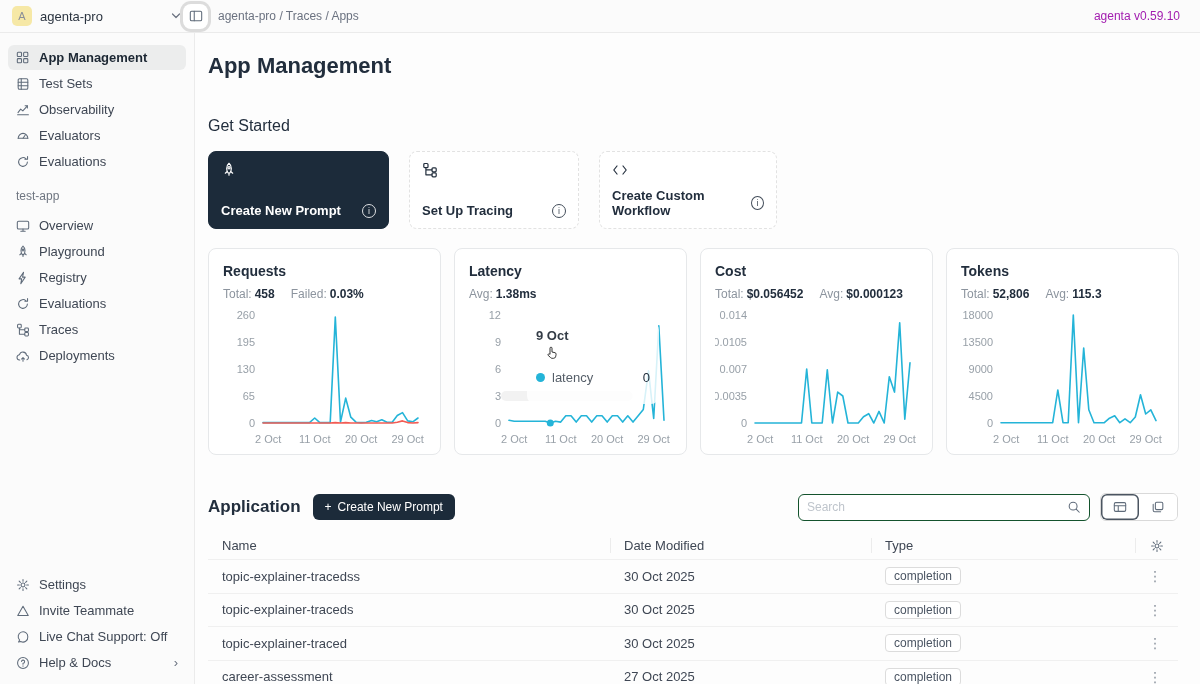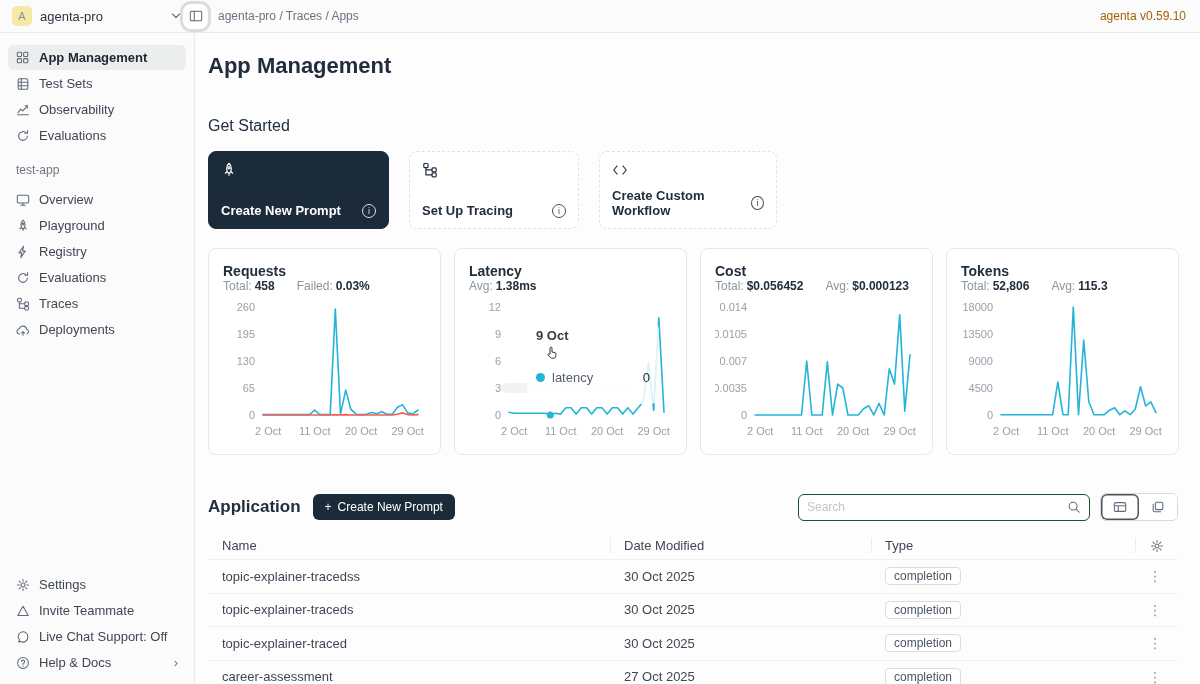--- a/index.html
+++ b/index.html
@@ -9,21 +9,21 @@
   .icon svg { width:14px; height:14px; fill:none; stroke:currentColor; stroke-width:1.2; stroke-linecap:round; stroke-linejoin:round; }
 
   
   .topbar { position:absolute; top:0; left:0; right:0; height:33px; background:#fbfbfb; border-bottom:1px solid #ebebeb; display:flex; align-items:center; z-index:5; }
   .topbar-left { width:195px; flex:0 0 195px; display:flex; align-items:center; padding:0 12px; gap:8px; }
   .ws-avatar { width:20px; height:20px; border-radius:5px; background:#f6e8a6; color:#8a8f98; font-size:11px; display:flex; align-items:center; justify-content:center; }
   .ws-name { font-size:13px; color:#2b3440; }
   .ws-chevron { margin-left:auto; color:#6b7280; }
   .panel-toggle { width:25px; height:25px; border-radius:8px; background:#fff; border:none; box-shadow:0 0 0 3px #dcdcdc; display:flex; align-items:center; justify-content:center; margin:0 10px 0 -12px; cursor:pointer; color:#374151; }
   .breadcrumb { font-size:12px; color:#6b7280; }
-  .version { margin-left:auto; padding-right:14px; font-size:12px; color:#a16207; }
+  .version { margin-left:auto; padding-right:20px; font-size:12px; color:#a21caf; }
 
   
   .sidebar { position:absolute; top:33px; left:0; bottom:0; width:195px; background:#fbfbfb; border-right:1px solid #ebebeb; display:flex; flex-direction:column; padding:12px 8px 8px; }
   .side-item { display:flex; align-items:center; gap:9px; height:25px; padding:0 8px; border-radius:6px; font-size:13px; color:#3f4754; cursor:pointer; margin-bottom:1px; }
   .side-item.active { background:#eceded; color:#1c2733; font-weight:bold; }
   .side-item .chev { margin-left:auto; color:#6b7280; font-size:13px; }
   .side-group-label { font-size:12px; color:#6f7681; padding:14px 8px 10px; }
   .side-footer { margin-top:auto; }
 
   
@@ -40,21 +40,21 @@
   .gs-card-label { font-size:13px; font-weight:bold; }
   .gs-card.dark { background:#1c2b3a; border:1px solid #1c2b3a; color:#fff; }
   .gs-card.dark .icon { color:#fff; }
   .gs-card:nth-child(2){ width:170px; } .gs-card:nth-child(3){ width:178px; }
   .info-badge { width:14px; height:14px; border-radius:50%; border:1px solid currentColor; font-size:9px; display:flex; align-items:center; justify-content:center; opacity:.85; }
 
   
   .charts-row { display:flex; gap:13px; margin-top:19px; }
   .chart-card { position:relative; width:233px; height:207px; border:1px solid #e6e8ea; border-radius:8px; background:#fff; padding:14px; }
   .chart-title { font-size:14px; font-weight:bold; color:#222e3d; }
-  .chart-stats { display:flex; gap:22px; margin-top:0; font-size:12px; color:#8c949e; }
+  .chart-stats { display:flex; gap:16px; margin-top:8px; font-size:12px; color:#8c949e; }
   .chart-stats b { color:#222e3d; margin-left:3px; }
   .chart-svg text.tick { font-size:11px; fill:#98a0a8; stroke:none; font-family:"Liberation Sans",sans-serif; }
   .chart-tooltip { position:absolute; left:72px; top:73px; width:132px; height:82px; background:rgba(255,255,255,.82); border-radius:8px; padding:6px 9px; z-index:3; }
   .tt-date { font-size:13px; color:#333c46; font-weight:bold; }
   .tt-cursor { margin:2px 0 0 8px; }
   .tt-row { display:flex; align-items:center; gap:7px; margin-top:9px; font-size:13px; color:#555e68; }
   .tt-dot { width:9px; height:9px; border-radius:50%; }
   .tt-val { margin-left:auto; color:#222e3d; }
 
   
@@ -134,20 +134,30 @@
             <path d="M1.8 13.5h12.4"></path>
             <path d="M2.3 11l3-4 2.5 2L13 3.2"></path>
             <path d="M13 3.2h-2.6M13 3.2v2.6"></path>
           </svg>
         </span>
         <span>Observability</span>
       </div>
       <div class="side-item">
         <span class="icon">
           <svg viewBox="0 0 16 16">
+            <path d="M2.5 10.5a5.5 5.5 0 0 1 11 0"></path>
+            <path d="M8 10.5l2.6-3.6"></path>
+            <path d="M2.5 10.5h11"></path>
+          </svg>
+        </span>
+        <span>Evaluators</span>
+      </div>
+      <div class="side-item">
+        <span class="icon">
+          <svg viewBox="0 0 16 16">
             <path d="M13 8A5 5 0 1 1 11.4 4.3"></path>
             <path d="M13.2 1.8v3h-3"></path>
           </svg>
         </span>
         <span>Evaluations</span>
       </div>
     </nav>
   <div class="side-group-label">test-app</div>
   <nav id="side-app">
       <div class="side-item">

